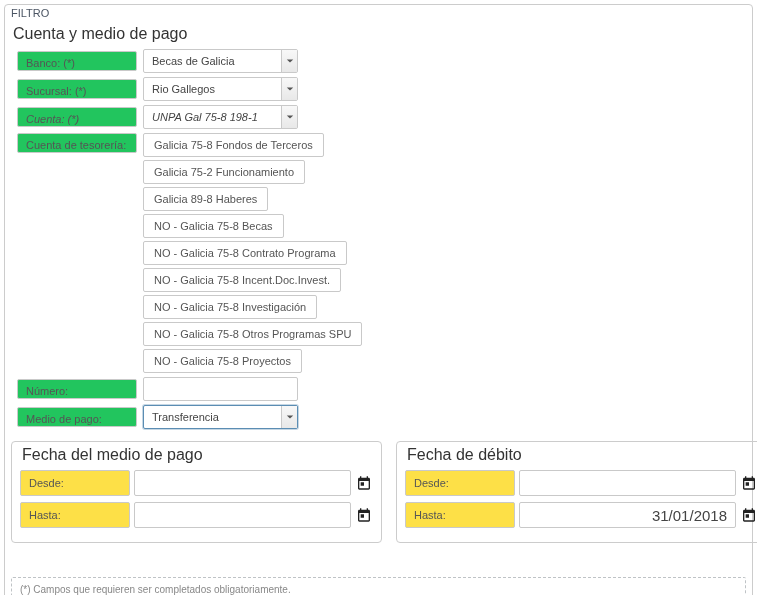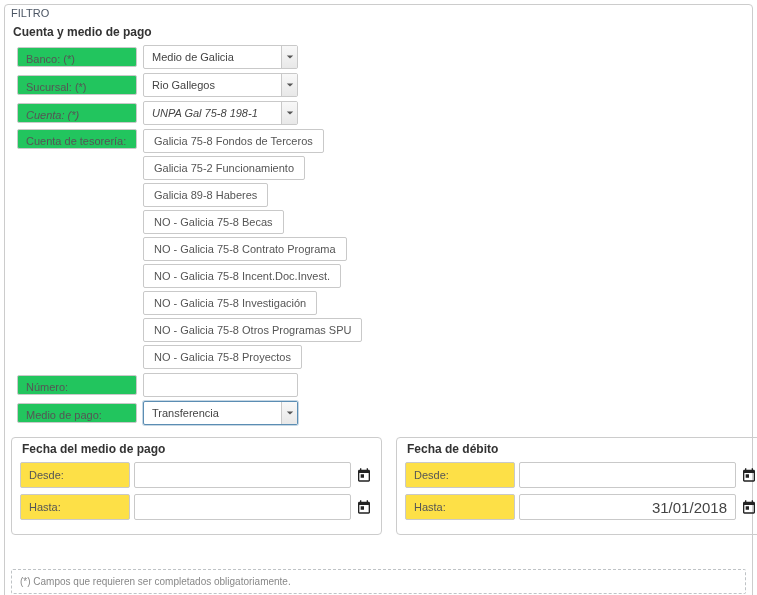--- a/index.html
+++ b/index.html
@@ -1,20 +1,20 @@
 <!DOCTYPE html>
 <html><head>
 <meta charset="utf-8">
 <style>
 * { box-sizing: border-box; margin: 0; padding: 0; }
 body { font-family: Arial, Helvetica, sans-serif; font-size: 11px; color: #333; background: #fff; padding: 4px; }
 .filter-panel { border: 1px solid #ccc; border-radius: 4px; padding: 0 6px 10px; }
 .filter-title { font-size: 11px; color: #4b5563; letter-spacing: 0; padding: 2px 0 0 0; }
 .section { margin-top: 2px; }
-.section-title { font-weight: bold; color: #333; padding: 4px 0 6px 2px; font-size: 12px; }
+.section-title { font-weight: normal; color: #333; padding: 4px 0 6px 2px; font-size: 16px; }
 .row { display: flex; align-items: center; margin-bottom: 4px; }
 .label-box { width: 120px; height: 20px; line-height: 22px; padding: 0 8px; background: #22c55e; border: 1px solid #c9c9c9; border-radius: 2px; color: #555; font-size: 11px; }
 .select-box, .input-box, .list-item { height: 24px; line-height: 22px; padding: 0 8px; background: #fff; border: 1px solid #c9c9c9; border-radius: 2px; color: #444; font-size: 11px; position: relative; }
 .select-box { width: 155px; display: flex; align-items: center; justify-content: space-between; cursor: pointer; }
 .select-box .sel-val { flex: 1; }
 .select-caret { width: 16px; height: 22px; display: flex; align-items: center; justify-content: center; background: linear-gradient(#f8f8f8,#e8e8e8); border-left: 1px solid #c9c9c9; margin-right: -8px; }
 .select-caret svg { width: 8px; height: 8px; fill: #555; }
 .input-box { width: 155px; }
 .list-col { display: flex; flex-direction: column; gap: 3px; }
 .list-item { width: auto; min-width: 100px; padding: 0 10px; display: inline-flex; align-items: center; color: #555; white-space: nowrap; cursor: default; }
@@ -35,21 +35,21 @@
 <div class="filter-panel">
   <div class="filter-title">FILTRO</div>
 
   <div class="section">
     <div class="section-title">Cuenta y medio de pago</div>
 
     <div class="row" style="padding-left:6px;">
       <div class="label-box">Banco: (*)</div>
       <div class="gap"></div>
       <div class="select-box">
-        <span class="sel-val">Medio de Galicia</span>
+        <span class="sel-val">Becas de Galicia</span>
         <span class="select-caret">
             <svg viewBox="0 0 10 10">
               <path d="M1 3 L5 7 L9 3 Z"></path>
             </svg>
           </span>
       </div>
     </div>
 
     <div class="row" style="padding-left:6px;">
       <div class="label-box">Sucursal: (*)</div>

